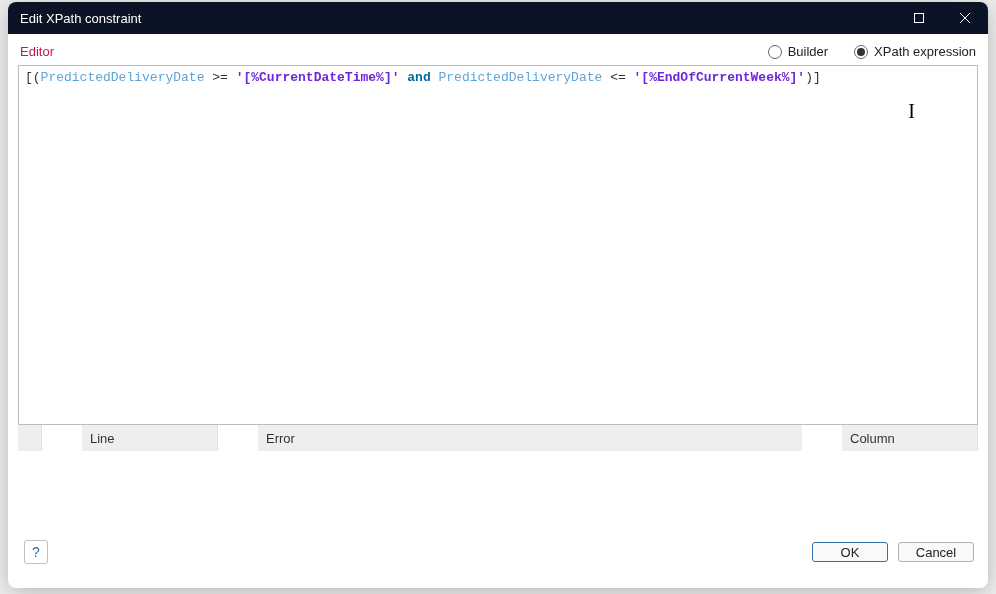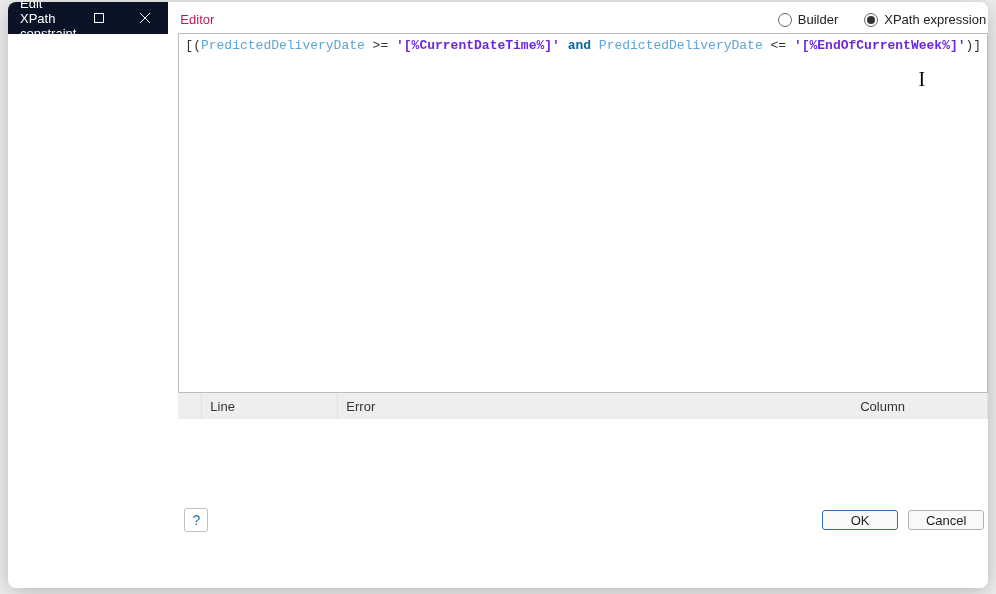--- a/index.html
+++ b/index.html
@@ -12,21 +12,21 @@
       overflow: hidden;
     }
     .dialog {
       position: absolute;
       left: 8px; top: 2px;
       width: 980px; height: 586px;
       background: #ffffff;
       border-radius: 8px;
       box-shadow: 0 4px 24px rgba(0,0,0,0.25);
       display: flex;
-      flex-direction: row;
+      flex-direction: column;
       overflow: hidden;
     }
     .titlebar {
       height: 32px;
       background: #0b1426;
       color: #ffffff;
       display: flex;
       align-items: center;
       padding-left: 12px;
       font-size: 13px;
@@ -92,20 +92,21 @@
       display: flex;
       flex-direction: column;
       border-top: 0;
     }
     .error-header {
       display: flex;
       height: 26px;
       align-items: stretch;
       font-size: 13px;
       color: #333;
+      gap: 40px;
     }
     .error-header .col {
       background: #eeeeee;
       border-right: 1px solid #e1e1e1;
       display: flex;
       align-items: center;
       padding-left: 8px;
     }
     .col.icon { width: 24px; padding: 0; }
     .col.line { width: 136px; }

